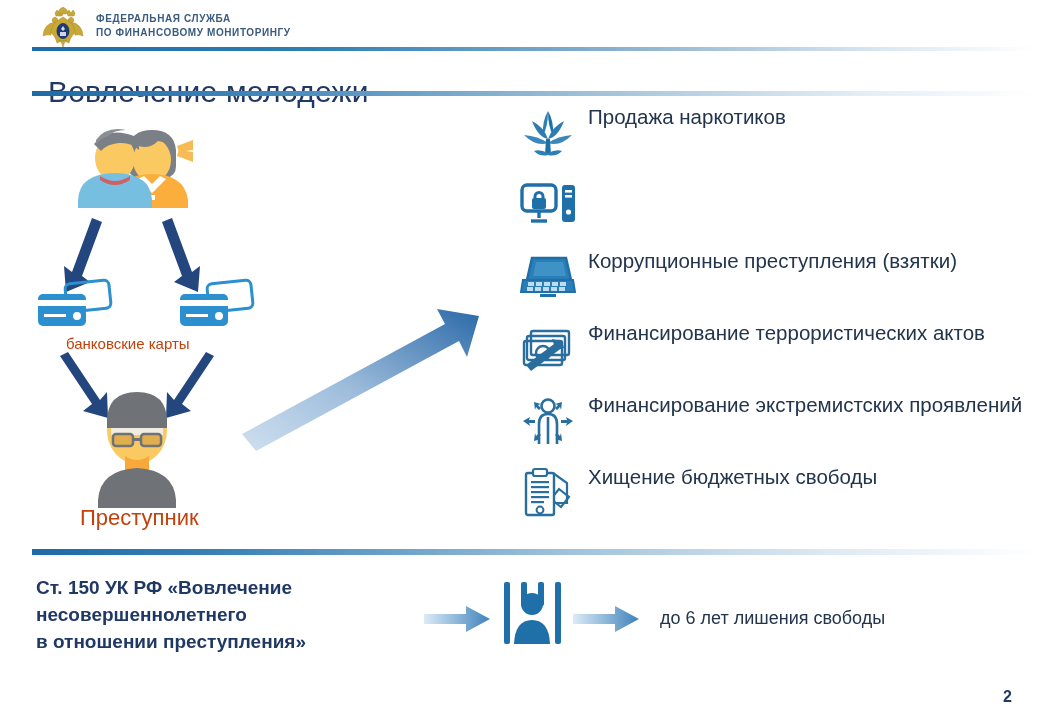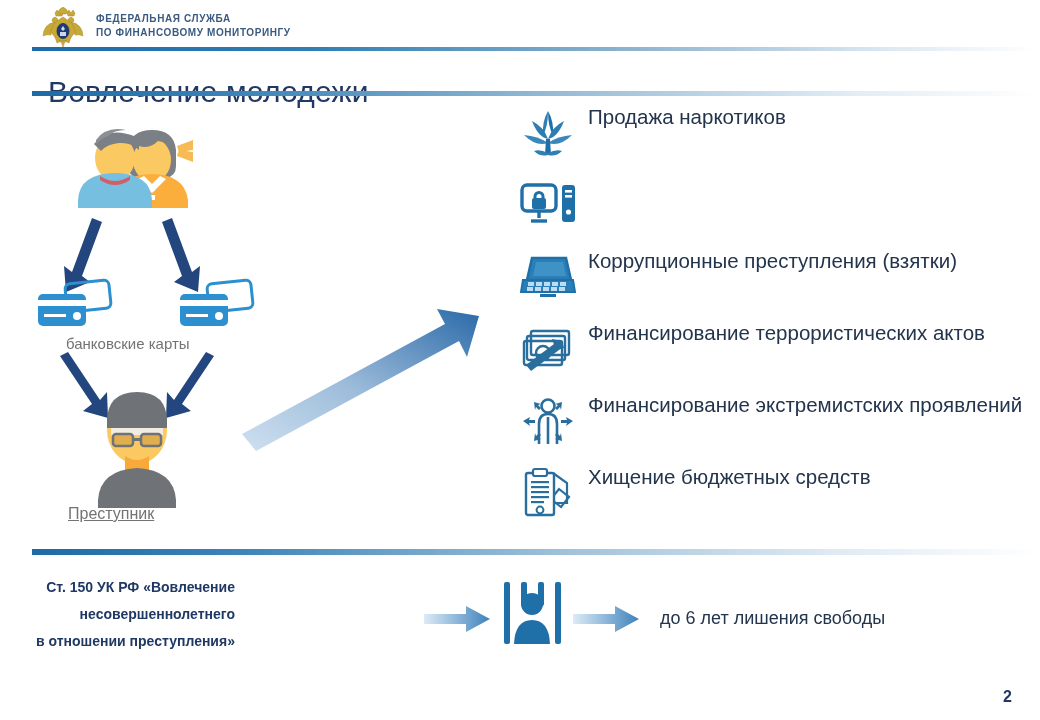--- a/index.html
+++ b/index.html
@@ -64,26 +64,26 @@
   }
 
   
   #left-diagram {
     position: absolute;
     left: 20px; top: 100px;
     width: 470px; height: 445px;
   }
   .caption {
     position: absolute;
-    color: #737373;
+    color: #c2410c;
     font-size: 15px;
     white-space: nowrap;
   }
   #caption-cards { left: 46px; top: 235px; }
-  #caption-criminal { left: 48px; top: 405px; font-size: 16px; text-decoration: underline; }
+  #caption-criminal { left: 60px; top: 405px; font-size: 22px; }
 
   
   #crime-list {
     position: absolute;
     left: 512px; top: 104px;
     width: 520px;
   }
   .crime-row {
     display: flex;
     align-items: flex-start;
@@ -110,24 +110,23 @@
   #rule-bottom {
     position: absolute;
     left: 32px; top: 549px;
     width: 1006px; height: 6px;
     background: linear-gradient(to right, #1d6aa5 0%, #3b83b8 20%, #9dc0d9 52%, #dfeaf4 80%, #ffffff 100%);
   }
   #law-text {
     position: absolute;
     left: 36px; top: 574px;
     color: #1f3864;
-    font-size: 14px;
+    font-size: 19px;
     font-weight: bold;
     line-height: 27px;
-    text-align: right;
   }
   #law-text div { white-space: nowrap; }
   #penalty-text {
     position: absolute;
     left: 660px; top: 608px;
     color: #23344d;
     font-size: 18px;
     white-space: nowrap;
   }
   #arrow-a { position: absolute; left: 424px; top: 605px; }
@@ -381,21 +380,21 @@
           <g fill="#2a6e9e">
             <rect x="9" y="14" width="18" height="2.2"></rect>
             <rect x="9" y="19" width="18" height="2.2"></rect>
             <rect x="9" y="24" width="18" height="2.2"></rect>
             <rect x="9" y="29" width="18" height="2.2"></rect>
             <rect x="9" y="34" width="13" height="2.2"></rect>
           </g>
           <circle cx="18" cy="43" r="3.4" fill="none" stroke="#2a6e9e" stroke-width="2"></circle>
         </svg>
       </span>
-      <span class="crime-label">Хищение бюджетных средств</span>
+      <span class="crime-label">Хищение бюджетных свободы</span>
     </div>
   </div>
 
   <div id="rule-bottom"></div>
 
   <div id="law-text">
     <div>Ст. 150 УК РФ «Вовлечение</div>
     <div>несовершеннолетнего</div>
     <div>в отношении преступления»</div>
   </div>

